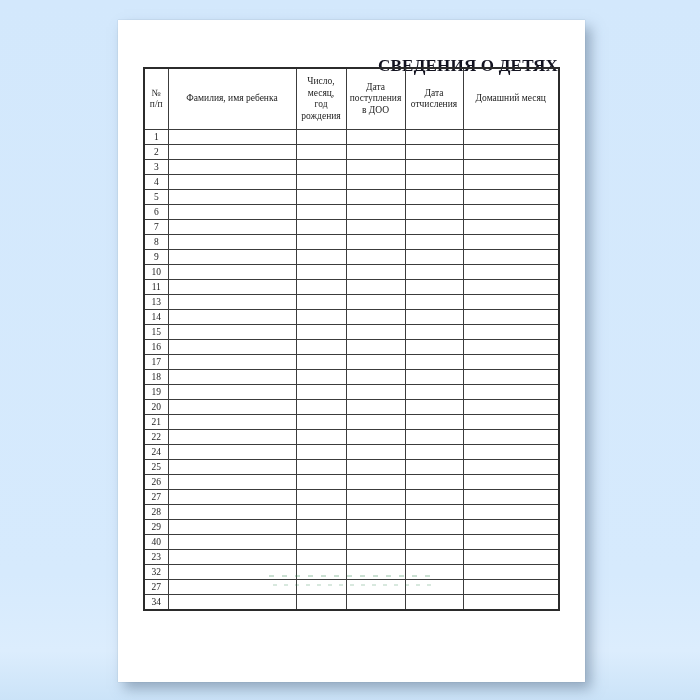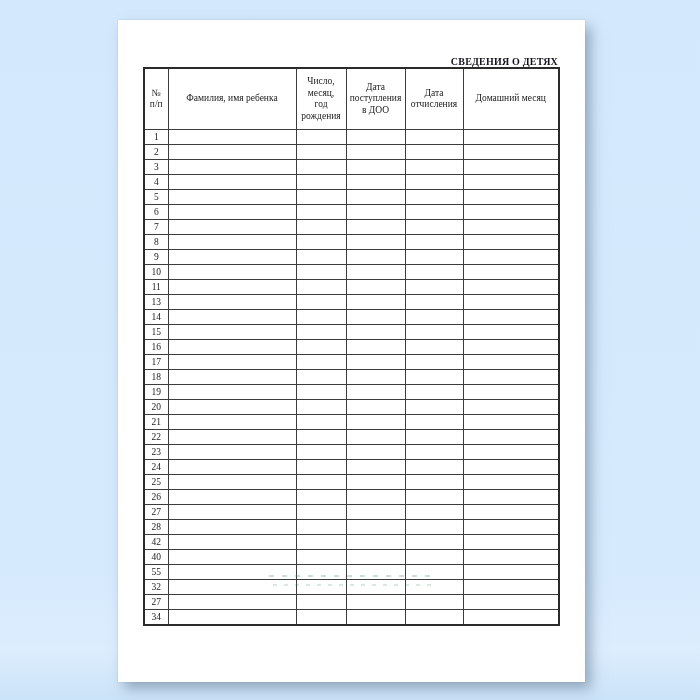--- a/index.html
+++ b/index.html
@@ -8,21 +8,21 @@
     background:linear-gradient(180deg,#d3e8fc 0%,#d6eafd 82%,#dcedfd 93%,#cbe3f8 100%);
     font-family:"Liberation Serif",serif;
   }
   .sheet{
     position:absolute;left:118px;top:20px;width:467px;height:662px;
     background:#ffffff;
     box-shadow:6px 7px 12px rgba(88,110,135,.5), 0 0 1px rgba(120,140,160,.55);
   }
   .doc-title{
     position:absolute;top:36px;right:27px;
-    font-weight:bold;font-size:10px;letter-spacing:.2px;color:#131320;
+    font-weight:bold;font-size:17px;letter-spacing:.2px;color:#131320;
     white-space:nowrap;
   }
   table.form{
     position:absolute;left:25px;top:47px;width:415px;
     border-collapse:collapse;table-layout:fixed;
     border:2px solid #2b2b2b;
   }
   table.form th, table.form td{
     border:1px solid #3c3c3c;padding:0;overflow:hidden;
   }
@@ -262,94 +262,86 @@
 
   <tr>
     <td class="num">22</td>
     <td></td>
     <td></td>
     <td></td>
     <td></td>
     <td></td>
   </tr>
 
+
+  <tr>
+    <td class="num">24</td>
+    <td></td>
+    <td></td>
+    <td></td>
+    <td></td>
+    <td></td>
+  </tr>
+
+  <tr>
+    <td class="num">25</td>
+    <td></td>
+    <td></td>
+    <td></td>
+    <td></td>
+    <td></td>
+  </tr>
+
+  <tr>
+    <td class="num">26</td>
+    <td></td>
+    <td></td>
+    <td></td>
+    <td></td>
+    <td></td>
+  </tr>
+
+  <tr>
+    <td class="num">27</td>
+    <td></td>
+    <td></td>
+    <td></td>
+    <td></td>
+    <td></td>
+  </tr>
+
+  <tr>
+    <td class="num">28</td>
+    <td></td>
+    <td></td>
+    <td></td>
+    <td></td>
+    <td></td>
+  </tr>
+
+  <tr>
+    <td class="num">29</td>
+    <td></td>
+    <td></td>
+    <td></td>
+    <td></td>
+    <td></td>
+  </tr>
+
+  <tr>
+    <td class="num">40</td>
+    <td></td>
+    <td></td>
+    <td></td>
+    <td></td>
+    <td></td>
+  </tr>
+
   <tr>
     <td class="num">23</td>
-    <td></td>
-    <td></td>
-    <td></td>
-    <td></td>
-    <td></td>
-  </tr>
-
-  <tr>
-    <td class="num">24</td>
-    <td></td>
-    <td></td>
-    <td></td>
-    <td></td>
-    <td></td>
-  </tr>
-
-  <tr>
-    <td class="num">25</td>
-    <td></td>
-    <td></td>
-    <td></td>
-    <td></td>
-    <td></td>
-  </tr>
-
-  <tr>
-    <td class="num">26</td>
-    <td></td>
-    <td></td>
-    <td></td>
-    <td></td>
-    <td></td>
-  </tr>
-
-  <tr>
-    <td class="num">27</td>
-    <td></td>
-    <td></td>
-    <td></td>
-    <td></td>
-    <td></td>
-  </tr>
-
-  <tr>
-    <td class="num">28</td>
-    <td></td>
-    <td></td>
-    <td></td>
-    <td></td>
-    <td></td>
-  </tr>
-
-  <tr>
-    <td class="num">42</td>
-    <td></td>
-    <td></td>
-    <td></td>
-    <td></td>
-    <td></td>
-  </tr>
-
-  <tr>
-    <td class="num">40</td>
-    <td></td>
-    <td></td>
-    <td></td>
-    <td></td>
-    <td></td>
-  </tr>
-
-  <tr>
-    <td class="num">55</td>
     <td></td>
     <td></td>
     <td></td>
     <td></td>
     <td></td>
   </tr>
 
   <tr>
     <td class="num">32</td>
     <td></td>

